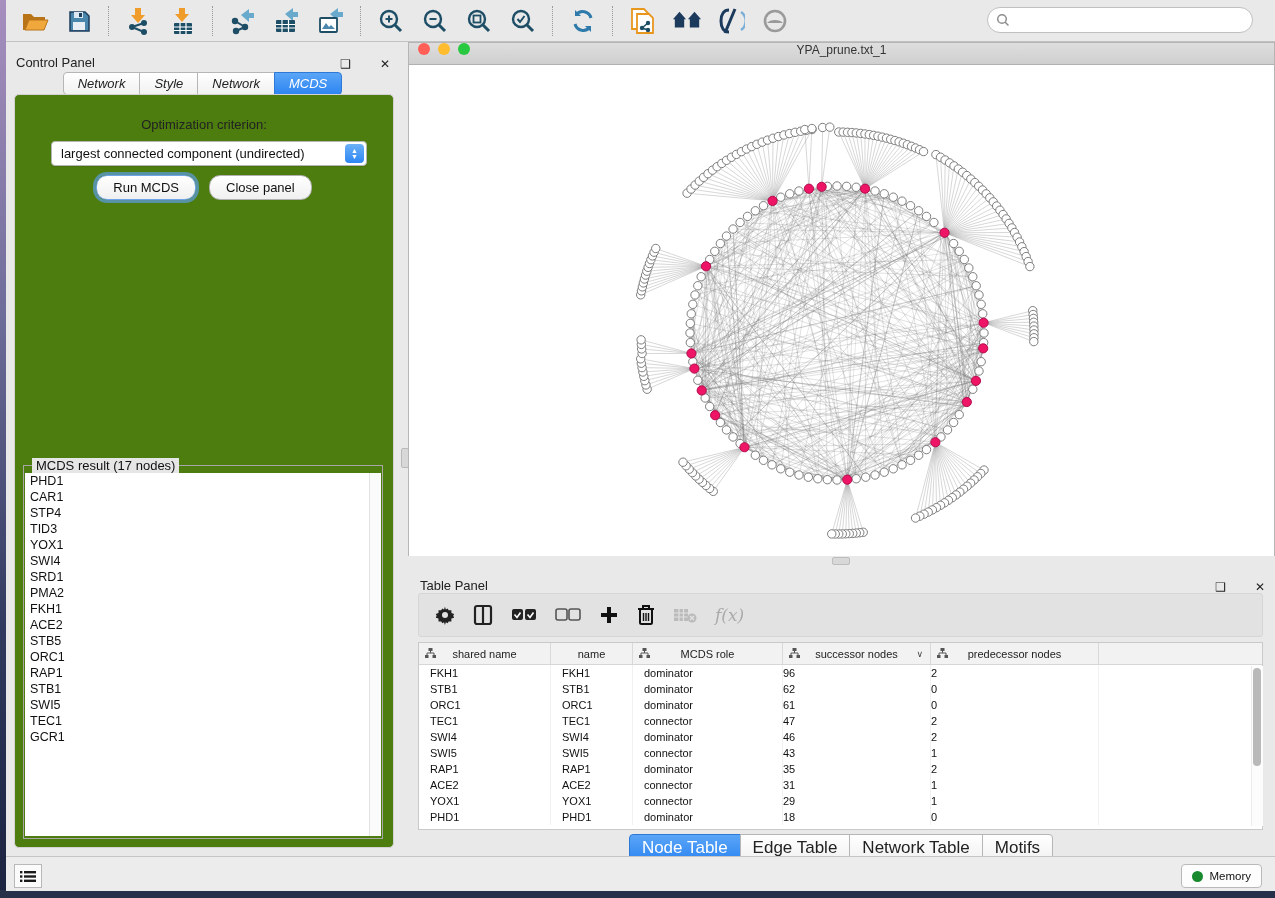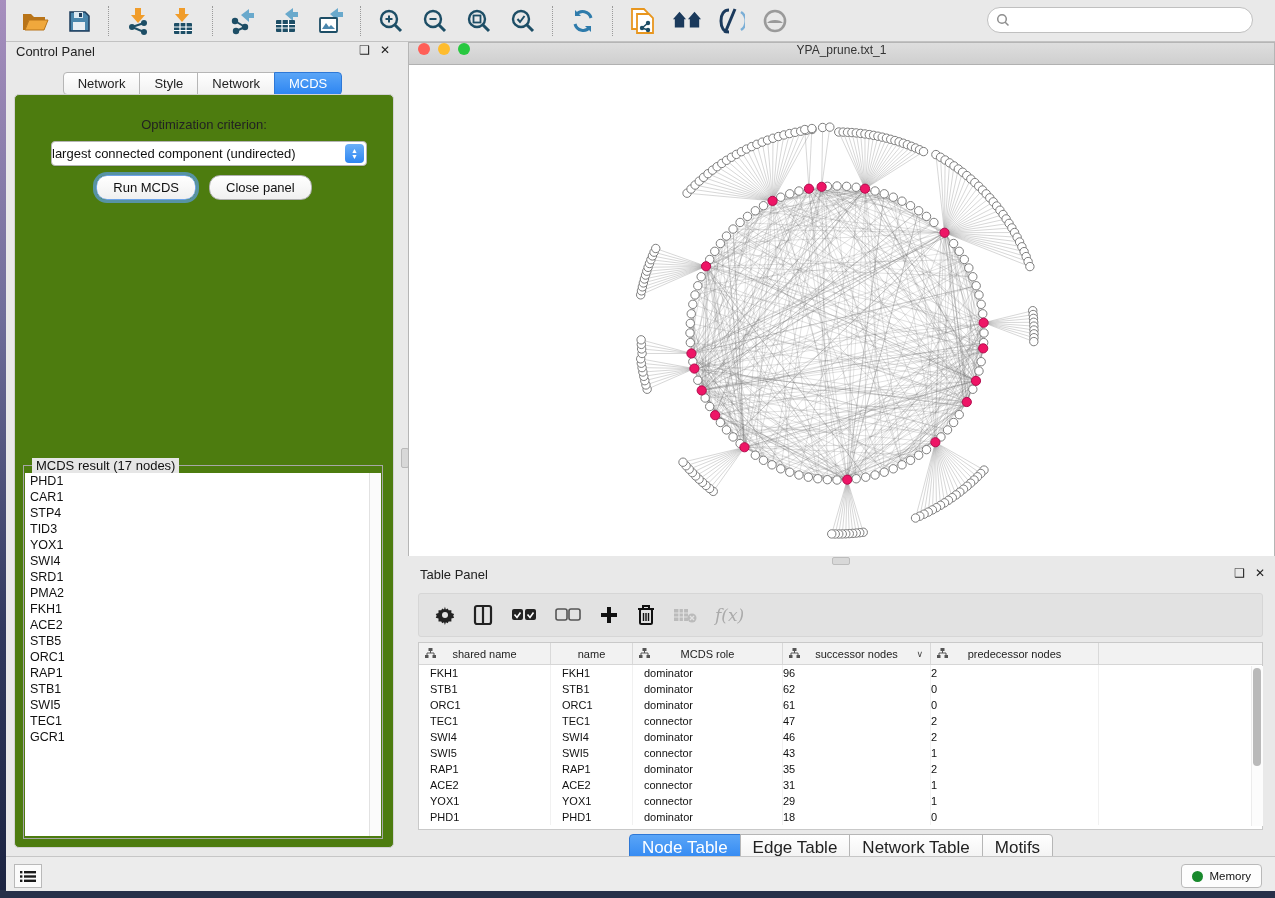--- a/index.html
+++ b/index.html
@@ -17,37 +17,37 @@
   .tb-group{display:flex;align-items:center;gap:14px;padding:0 14px;}
   .tb-sep{width:1px;height:30px;border-left:1px dotted #9a9a9a;}
   .tb-btn{width:30px;height:30px;display:flex;align-items:center;justify-content:center;cursor:pointer;}
   .search-wrap{position:absolute;right:22px;top:7px;width:266px;height:26px;background:#fff;
     border:1px solid #c0c0c0;border-radius:13px;display:flex;align-items:center;padding-left:8px;box-sizing:border-box;}
   .search-wrap input{border:none;outline:none;flex:1;font-size:12px;background:transparent;
     font-family:"Liberation Sans",sans-serif;}
 
   
   .control-panel{position:absolute;left:6px;top:42px;width:394px;height:814px;background:#e9e9e9;}
-  .panel-titlebar{height:26px;display:flex;align-items:flex-start;padding:2px 10px 0 10px;}
+  .panel-titlebar{height:26px;display:flex;align-items:flex-end;padding:2px 10px 0 10px;gap:19px;}
   .panel-title{font-size:13px;color:#222;flex:1;}
   .win-mini,.win-close{font-size:12px;color:#222;margin-left:10px;cursor:pointer;line-height:1;}
   .win-close{font-weight:bold;}
-  .ctl-tabs{position:absolute;left:0;top:30px;width:100%;display:flex;justify-content:center;}
+  .ctl-tabs{position:absolute;left:0;top:30px;width:100%;display:flex;justify-content:center;font-style:italic;}
   .tab{font-size:13px;color:#222;background:linear-gradient(#ffffff,#f1f1f1);border:1px solid #b6b6b6;
     padding:3px 14px;margin-left:-1px;cursor:pointer;}
   .tab:first-child{border-radius:4px 0 0 4px;}
   .tab:last-child{border-radius:0 4px 4px 0;}
   .tab.active{background:linear-gradient(#5aa5f7,#2e86f2);color:#fff;border-color:#2e78d6;}
   .ctl-content{position:absolute;left:8px;top:52px;width:378px;height:752px;background:#4d7c0f;
     border:1px solid #d2d2d2;border-radius:5px;}
   .opt-label{text-align:center;font-size:13px;color:#222;margin-top:22px;}
   .mac-select{position:absolute;left:36px;top:46px;width:314px;height:23px;background:#fff;
     border:1px solid #b5b5b5;border-radius:4px;display:flex;align-items:center;cursor:pointer;
     box-shadow:0 1px 1px rgba(0,0,0,.08);}
-  .mac-select .sel-text{flex:1;font-size:13px;color:#111;white-space:nowrap;overflow:hidden;}
+  .mac-select .sel-text{flex:1;font-size:13px;color:#111;padding-left:9px;white-space:nowrap;overflow:hidden;}
   .mac-stepper{width:19px;height:19px;margin-right:2px;border-radius:4px;
     background:linear-gradient(#6cb0f8,#2e86f2);display:flex;flex-direction:column;align-items:center;justify-content:center;}
   .mac-stepper span{color:#fff;font-size:7px;line-height:6px;}
   .btn-row{position:absolute;left:0;top:80px;width:100%;display:flex;justify-content:center;gap:13px;}
   .btn{font-size:13px;color:#111;background:linear-gradient(#ffffff,#f0f0f0);border:1px solid #b0b0b0;
     border-radius:11px;padding:4px 16px;cursor:pointer;}
   .btn.focus-ring{box-shadow:0 0 0 3px rgba(92,160,245,.65);border-color:#6ea4e8;}
   .fieldset{position:absolute;left:8px;top:370px;width:358px;height:372px;border:1px solid #a7a7a7;}
   .fieldset .legend{position:absolute;left:8px;top:-8px;background:#e6e6e6;padding:0 4px;font-size:13px;color:#111;}
   .mcds-list{position:absolute;left:1px;top:7px;width:344px;height:363px;background:#fff;overflow:hidden;}

